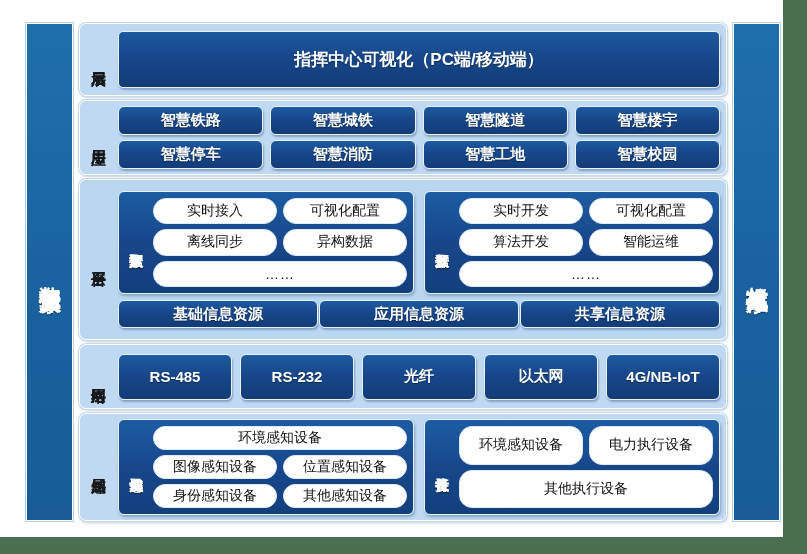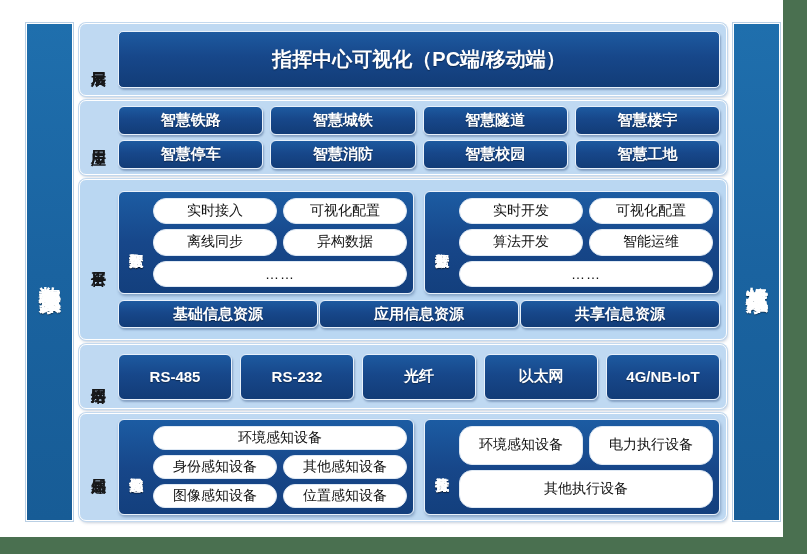--- a/index.html
+++ b/index.html
@@ -114,21 +114,21 @@
     justify-content: center;
     box-sizing: border-box;
     text-shadow: 0 1px 1px rgba(0,0,0,.4);
     box-shadow: 1px 2px 2px rgba(30,60,110,.35);
     white-space: nowrap;
   }
 
   
   #display-banner {
     height: 57px;
-    font-size: 20px;
+    font-size: 17px;
     border-radius: 5px;
   }
 
   
   .app-row { display: flex; gap: 7px; height: 29px; }
   .app-row .chip { flex: 1 1 0; font-size: 15px; }
 
   
   #plat-body { gap: 6px; }
   .plat-groups { display: flex; gap: 10px; height: 103px; }
@@ -241,22 +241,22 @@
       <div class="layer-body">
         <div class="app-row">
           <div class="chip">智慧铁路</div>
           <div class="chip">智慧城铁</div>
           <div class="chip">智慧隧道</div>
           <div class="chip">智慧楼宇</div>
         </div>
         <div class="app-row">
           <div class="chip">智慧停车</div>
           <div class="chip">智慧消防</div>
+          <div class="chip">智慧工地</div>
           <div class="chip">智慧校园</div>
-          <div class="chip">智慧工地</div>
         </div>
       </div>
     </div>
 
     <div class="layer" id="layer-plat">
       <div class="layer-title">
         <span>平台层</span>
       </div>
       <div class="layer-body" id="plat-body">
 
@@ -333,26 +333,26 @@
 
           <div class="sense-group">
             <div class="plat-group-label">
               <span>感知设备</span>
             </div>
             <div class="sense-items">
               <div class="plat-item-row">
                 <div class="white-box">环境感知设备</div>
               </div>
               <div class="plat-item-row">
+                <div class="white-box">图像感知设备</div>
+                <div class="white-box">位置感知设备</div>
+              </div>
+              <div class="plat-item-row">
                 <div class="white-box">身份感知设备</div>
                 <div class="white-box">其他感知设备</div>
-              </div>
-              <div class="plat-item-row">
-                <div class="white-box">图像感知设备</div>
-                <div class="white-box">位置感知设备</div>
               </div>
             </div>
           </div>
 
           <div class="sense-group">
             <div class="plat-group-label">
               <span>执行设备</span>
             </div>
             <div class="sense-items">
               <div class="plat-item-row">

